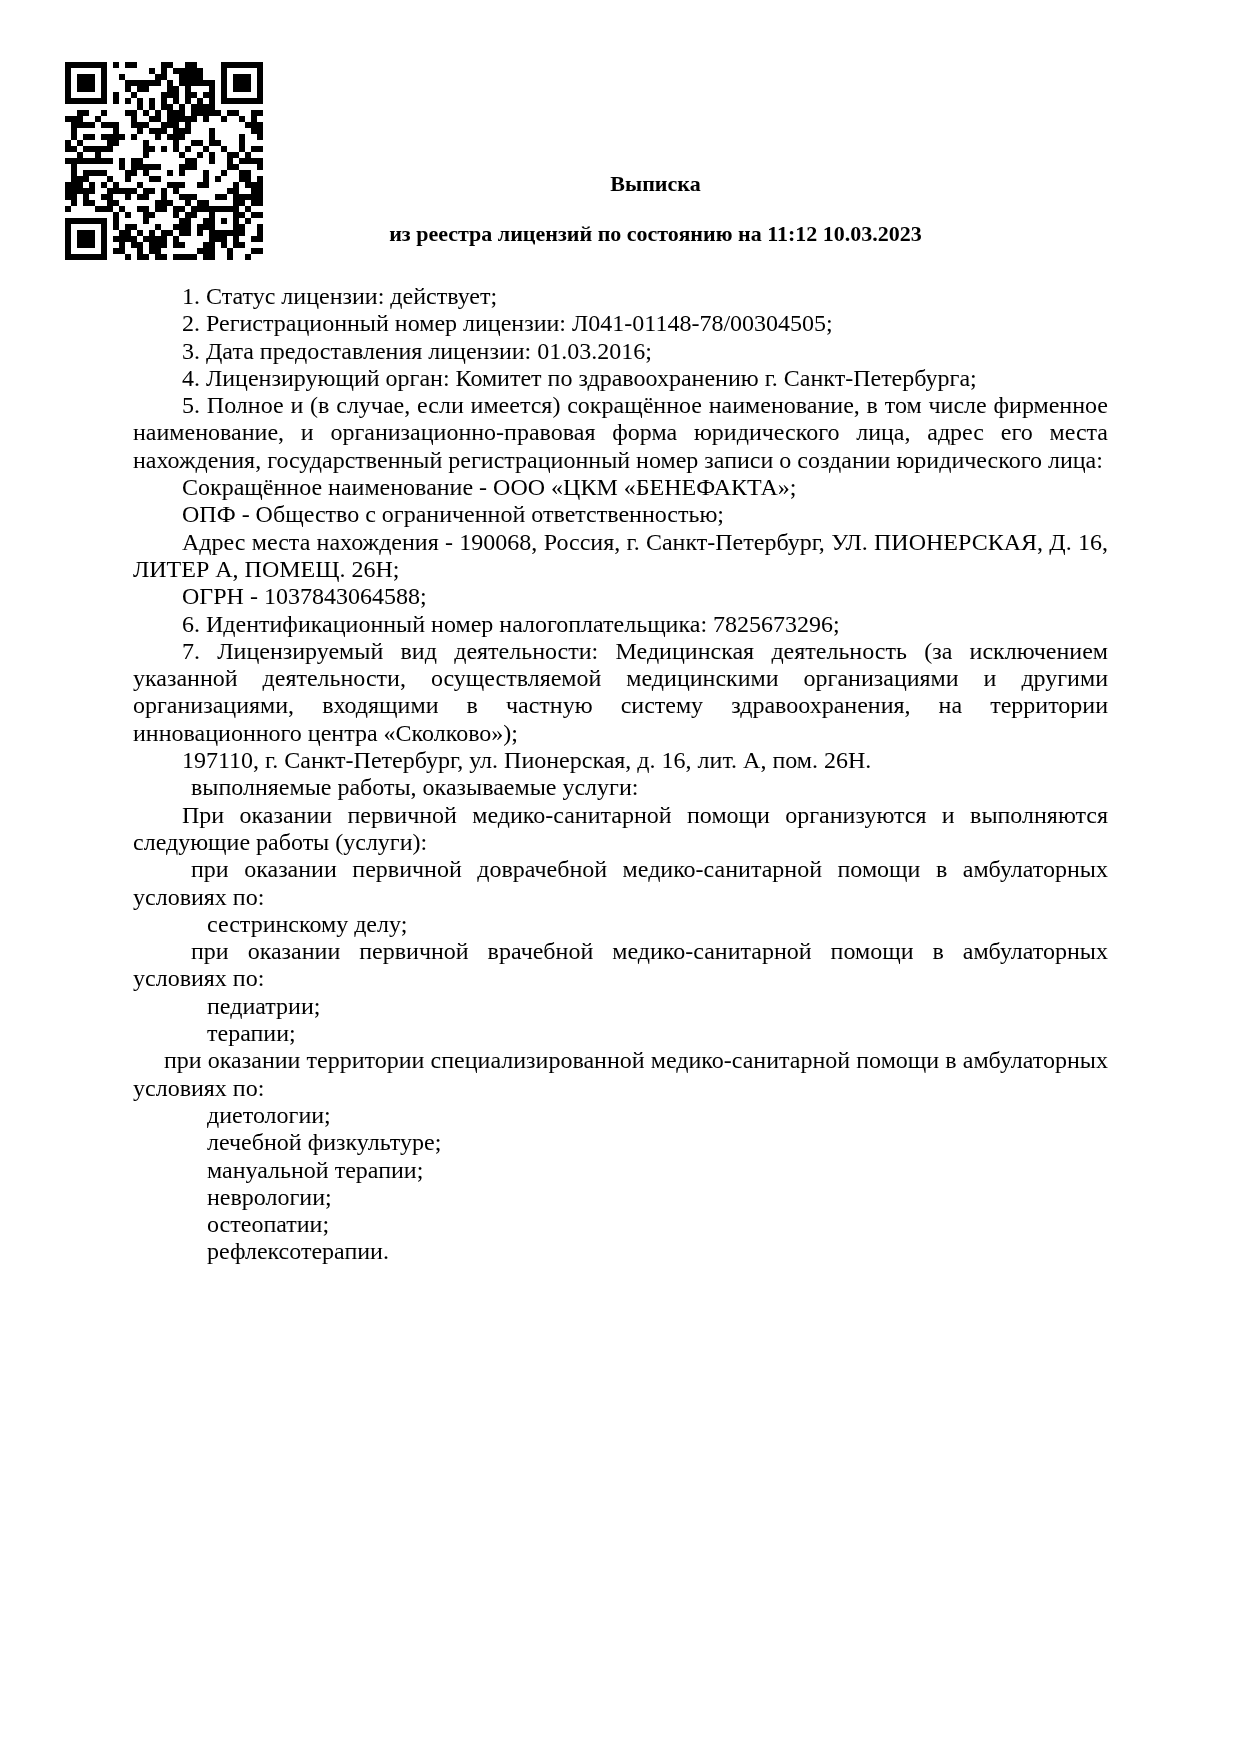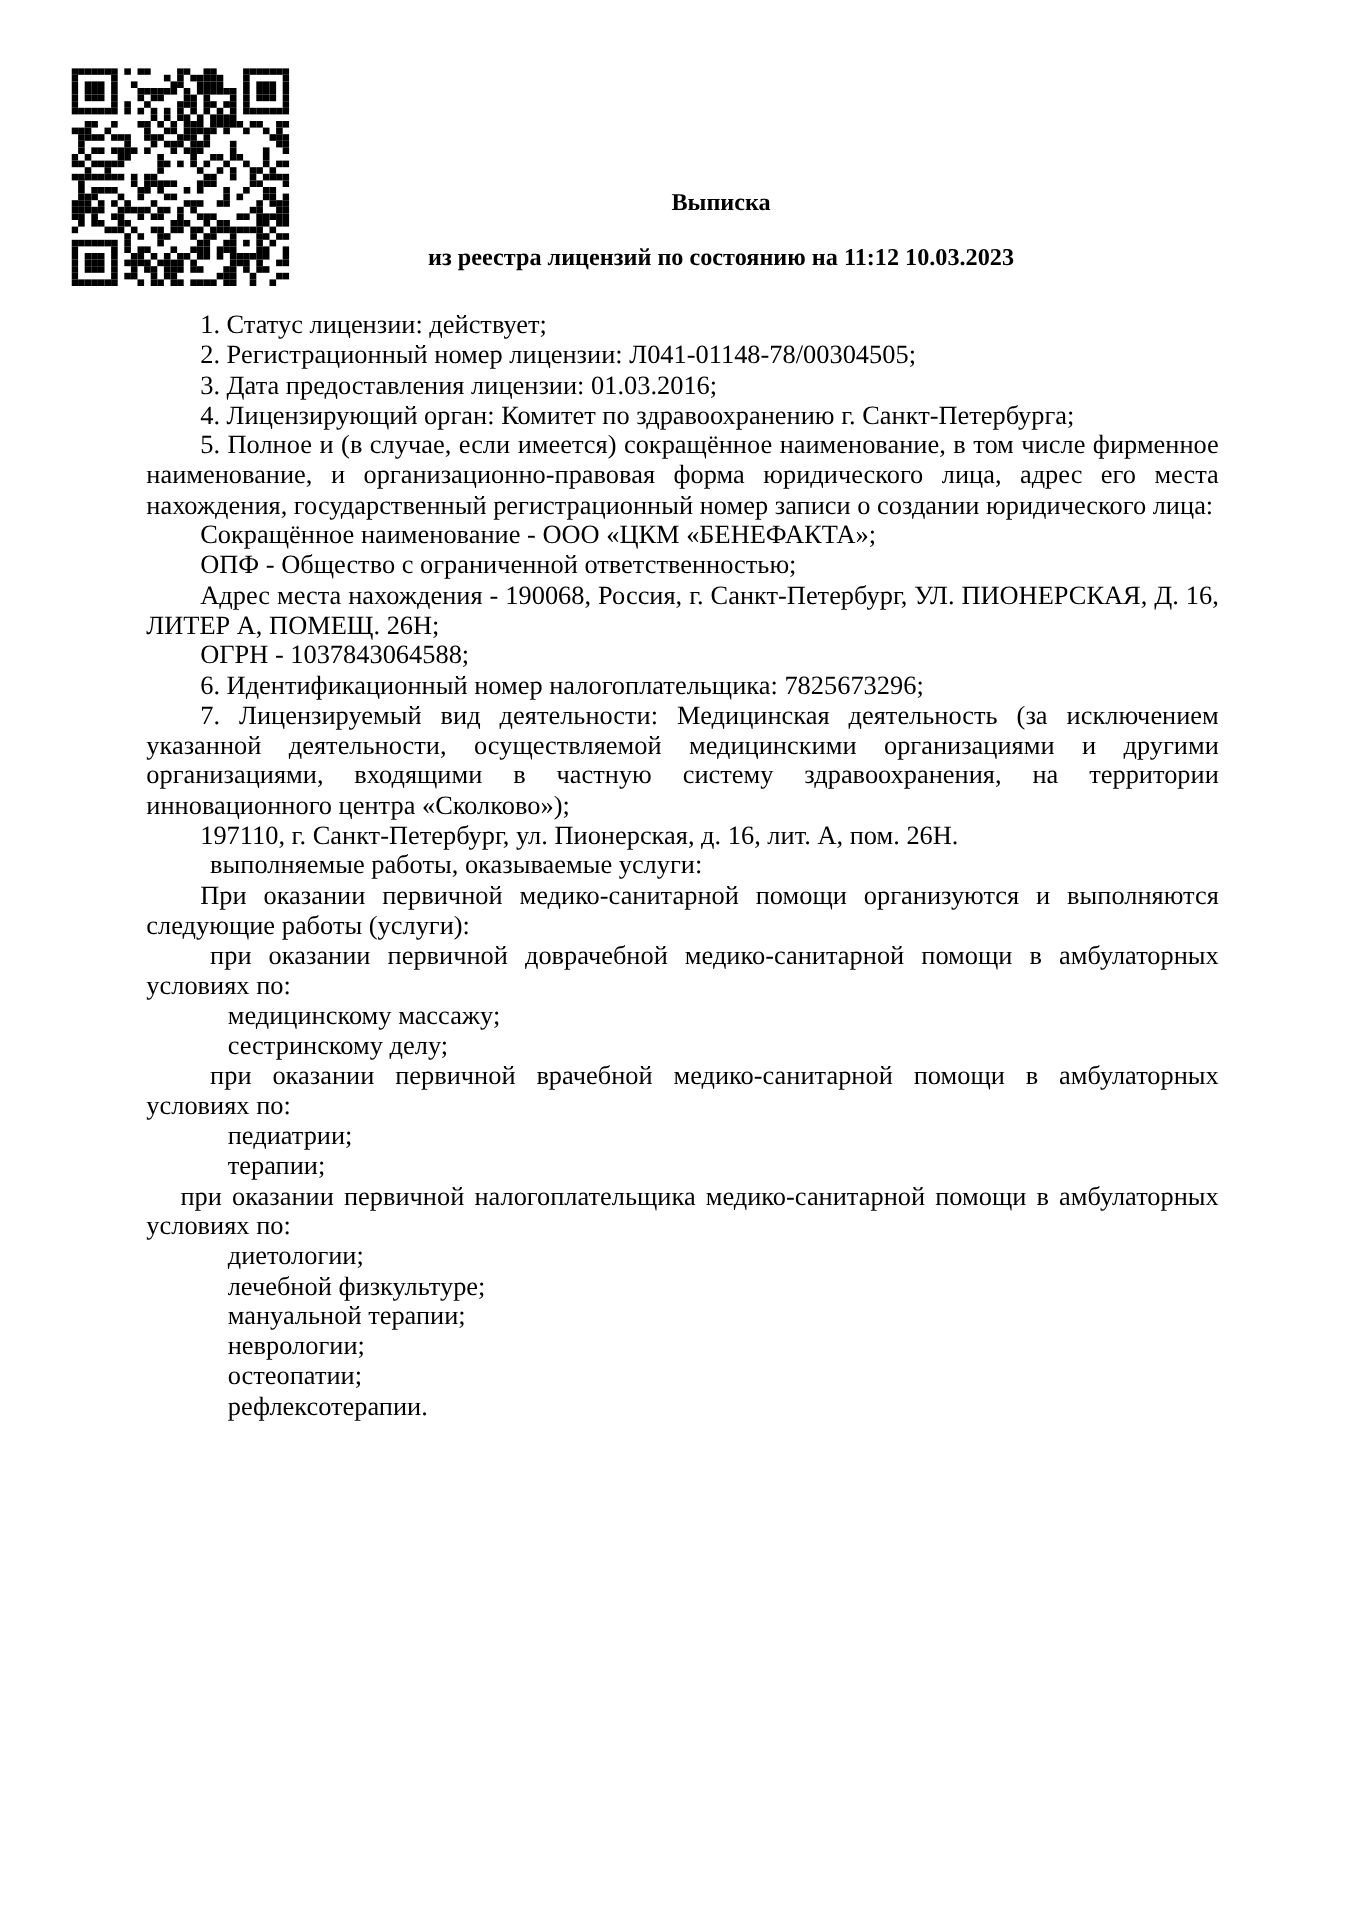--- a/index.html
+++ b/index.html
@@ -613,25 +613,24 @@
     <p class="std">Сокращённое наименование - ООО «ЦКМ «БЕНЕФАКТА»;</p>
     <p class="std">ОПФ - Общество с ограниченной ответственностью;</p>
     <p class="std justify">Адрес места нахождения - 190068, Россия, г. Санкт-Петербург, УЛ. ПИОНЕРСКАЯ, Д. 16, ЛИТЕР А, ПОМЕЩ. 26Н;</p>
     <p class="std">ОГРН - 1037843064588;</p>
     <p class="std">6. Идентификационный номер налогоплательщика: 7825673296;</p>
     <p class="std justify">7. Лицензируемый вид деятельности: Медицинская деятельность (за исключением указанной деятельности, осуществляемой медицинскими организациями и другими организациями, входящими в частную систему здравоохранения, на территории инновационного центра «Сколково»);</p>
     <p class="std">197110, г. Санкт-Петербург, ул. Пионерская, д. 16, лит. А, пом. 26Н.</p>
     <p class="sub">выполняемые работы, оказываемые услуги:</p>
     <p class="std justify">При оказании первичной медико-санитарной помощи организуются и выполняются следующие работы (услуги):</p>
     <p class="sub justify">при оказании первичной доврачебной медико-санитарной помощи в амбулаторных условиях по:</p>
-    <p class="item">медицинскому массажу;</p>
     <p class="item">сестринскому делу;</p>
     <p class="sub justify">при оказании первичной врачебной медико-санитарной помощи в амбулаторных условиях по:</p>
     <p class="item">педиатрии;</p>
     <p class="item">терапии;</p>
-    <p class="sub2 justify">при оказании первичной налогоплательщика медико-санитарной помощи в амбулаторных условиях по:</p>
+    <p class="sub2 justify">при оказании территории специализированной медико-санитарной помощи в амбулаторных условиях по:</p>
     <p class="item">диетологии;</p>
     <p class="item">лечебной физкультуре;</p>
     <p class="item">мануальной терапии;</p>
     <p class="item">неврологии;</p>
     <p class="item">остеопатии;</p>
     <p class="item">рефлексотерапии.</p>
   </div>
 
 </body></html>

